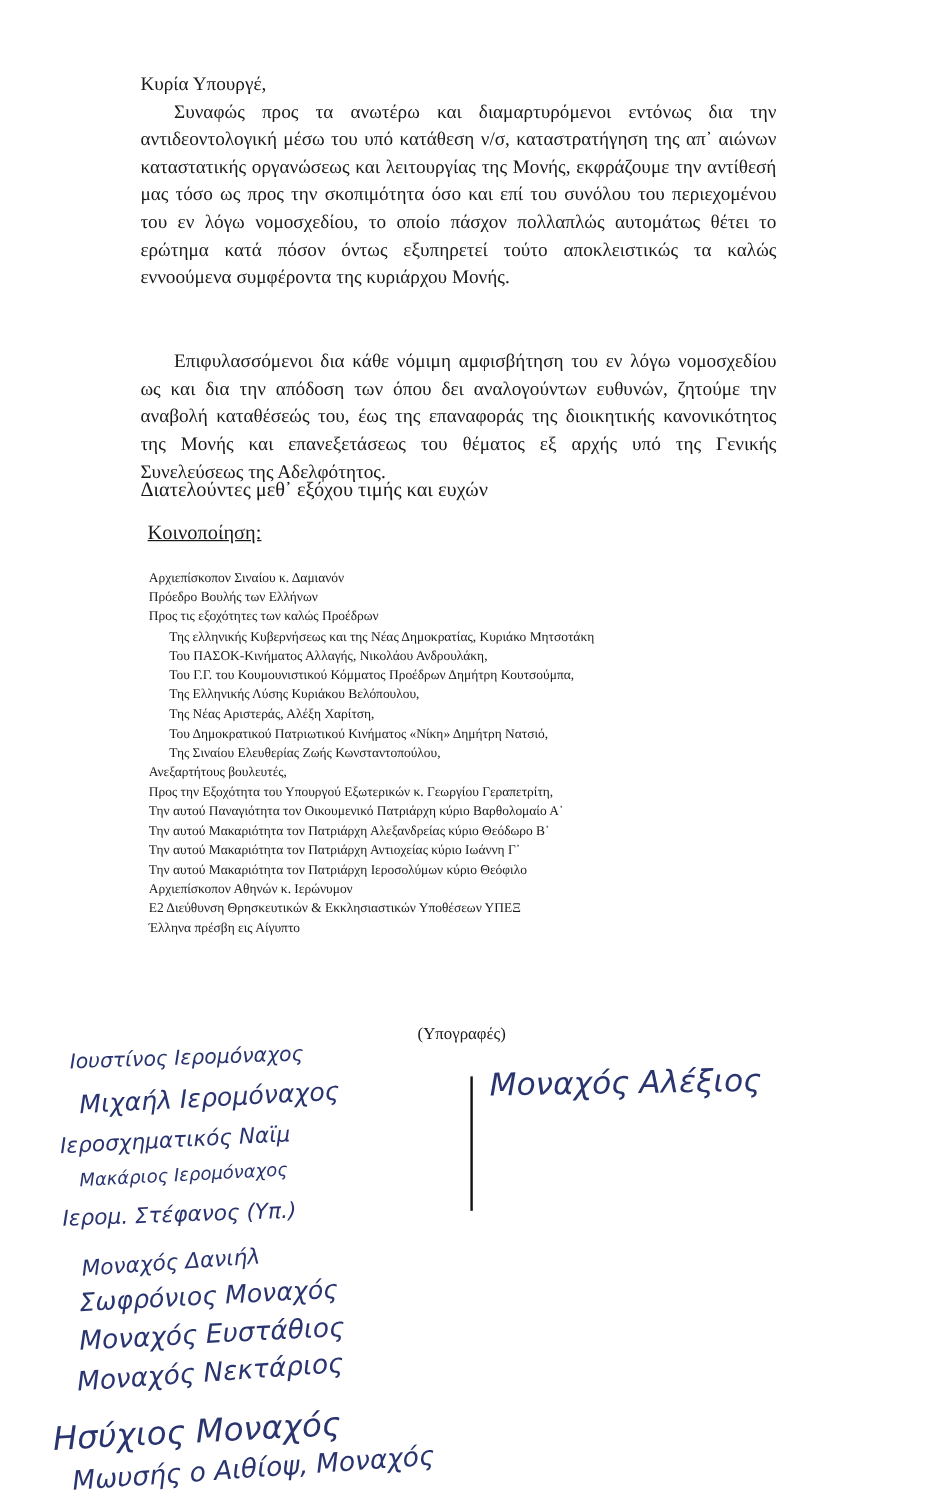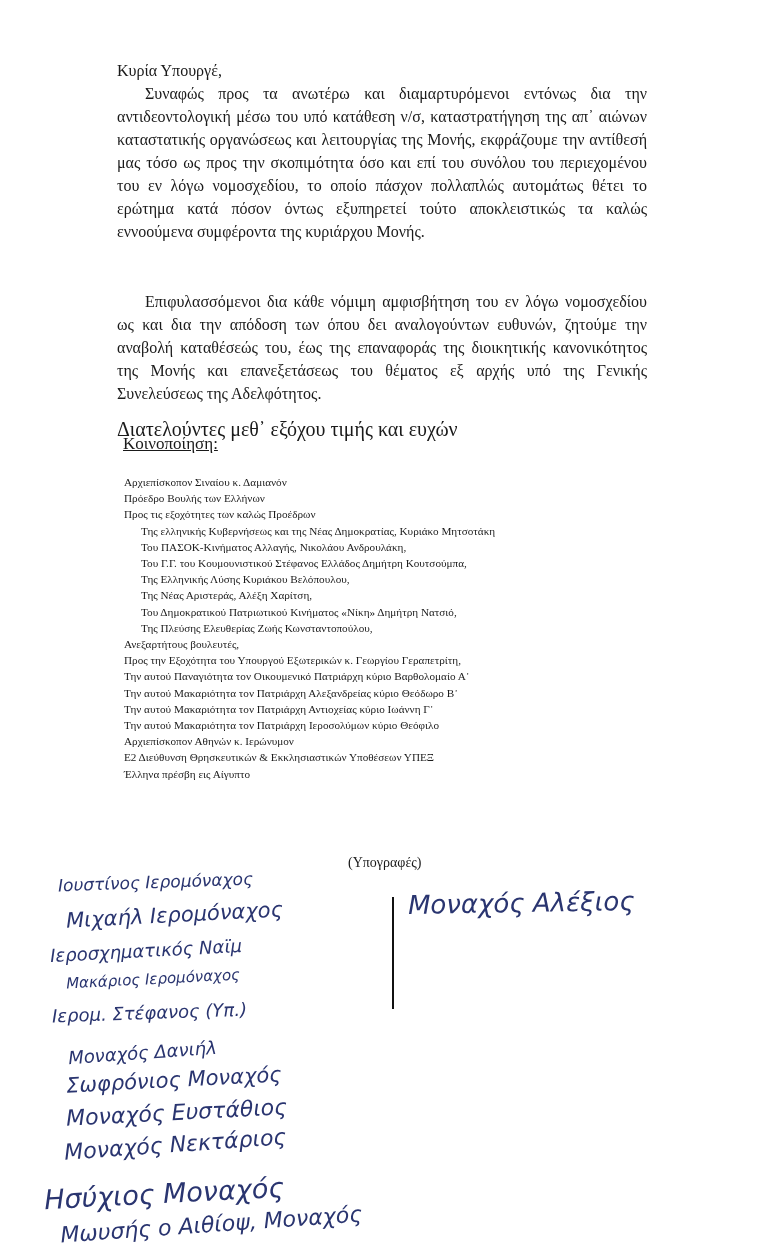--- a/index.html
+++ b/index.html
@@ -8,21 +8,21 @@
     font-family: "Liberation Serif", "DejaVu Serif", serif; color: #1a1a1a;
   }
   .page { position: absolute; left: 0; top: 0; width: 782px; height: 984px; }
   .salutation { position: absolute; left: 117px; top: 62px; font-size: 16px; }
   .para {
     position: absolute; left: 117px; width: 530px; font-size: 16px; line-height: 23px;
     text-align: justify; text-indent: 28px;
   }
   .p1 { top: 82px; }
   .p2 { top: 244px; margin-top: 46px; }
-  .closing { position: absolute; left: 117px; top: 418px; font-size: 20px; }
+  .closing { position: absolute; left: 117px; top: 398px; font-size: 17px; }
   .cc-title { position: absolute; left: 123px; top: 434px; font-size: 17px; text-decoration: underline; }
   .cc-list { position: absolute; left: 124px; top: 474px; font-size: 11.2px; line-height: 16.2px; }
   .cc-item { white-space: nowrap; }
   .cc-item.indent { padding-left: 17px; }
   .sig-heading { position: absolute; left: 348px; top: 855px; font-size: 14px; }
   .sig-line { position: absolute; left: 392px; top: 897px; width: 2px; height: 112px; background: #111; }
   .sig {
     position: absolute; font-family: "DejaVu Sans", sans-serif; font-style: italic;
     color: #2a3570; white-space: nowrap;
   }
@@ -36,25 +36,25 @@
   <div class="para p2">Επιφυλασσόμενοι δια κάθε νόμιμη αμφισβήτηση του εν λόγω νομοσχεδίου ως και δια την απόδοση των όπου δει αναλογούντων ευθυνών, ζητούμε την αναβολή καταθέσεώς του, έως της επαναφοράς της διοικητικής κανονικότητος της Μονής και επανεξετάσεως του θέματος εξ αρχής υπό της Γενικής Συνελεύσεως της Αδελφότητος.</div>
   <div class="closing">Διατελούντες μεθ᾽ εξόχου τιμής και ευχών</div>
 
   <div class="cc-title">Κοινοποίηση:</div>
   <div class="cc-list" id="cc-list">
       <div class="cc-item">Αρχιεπίσκοπον Σιναίου κ. Δαμιανόν</div>
       <div class="cc-item">Πρόεδρο Βουλής των Ελλήνων</div>
       <div class="cc-item">Προς τις εξοχότητες των καλώς Προέδρων</div>
       <div class="cc-item indent">Της ελληνικής Κυβερνήσεως και της Νέας Δημοκρατίας, Κυριάκο Μητσοτάκη</div>
       <div class="cc-item indent">Του ΠΑΣΟΚ-Κινήματος Αλλαγής, Νικολάου Ανδρουλάκη,</div>
-      <div class="cc-item indent">Του Γ.Γ. του Κουμουνιστικού Στέφανος Ελλάδος Δημήτρη Κουτσούμπα,</div>
+      <div class="cc-item indent">Του Γ.Γ. του Κουμουνιστικού Κόμματος Προέδρων Δημήτρη Κουτσούμπα,</div>
       <div class="cc-item indent">Της Ελληνικής Λύσης Κυριάκου Βελόπουλου,</div>
       <div class="cc-item indent">Της Νέας Αριστεράς, Αλέξη Χαρίτση,</div>
       <div class="cc-item indent">Του Δημοκρατικού Πατριωτικού Κινήματος «Νίκη» Δημήτρη Νατσιό,</div>
-      <div class="cc-item indent">Της Πλεύσης Ελευθερίας Ζωής Κωνσταντοπούλου,</div>
+      <div class="cc-item indent">Της Σιναίου Ελευθερίας Ζωής Κωνσταντοπούλου,</div>
       <div class="cc-item">Ανεξαρτήτους βουλευτές,</div>
       <div class="cc-item">Προς την Εξοχότητα του Υπουργού Εξωτερικών κ. Γεωργίου Γεραπετρίτη,</div>
       <div class="cc-item">Την αυτού Παναγιότητα τον Οικουμενικό Πατριάρχη κύριο Βαρθολομαίο Α᾽</div>
       <div class="cc-item">Την αυτού Μακαριότητα τον Πατριάρχη Αλεξανδρείας κύριο Θεόδωρο Β᾽</div>
       <div class="cc-item">Την αυτού Μακαριότητα τον Πατριάρχη Αντιοχείας κύριο Ιωάννη Γ᾽</div>
       <div class="cc-item">Την αυτού Μακαριότητα τον Πατριάρχη Ιεροσολύμων κύριο Θεόφιλο</div>
       <div class="cc-item">Αρχιεπίσκοπον Αθηνών κ. Ιερώνυμον</div>
       <div class="cc-item">Ε2 Διεύθυνση Θρησκευτικών &amp; Εκκλησιαστικών Υποθέσεων ΥΠΕΞ</div>
       <div class="cc-item">Έλληνα πρέσβη εις Αίγυπτο</div>
     </div>

